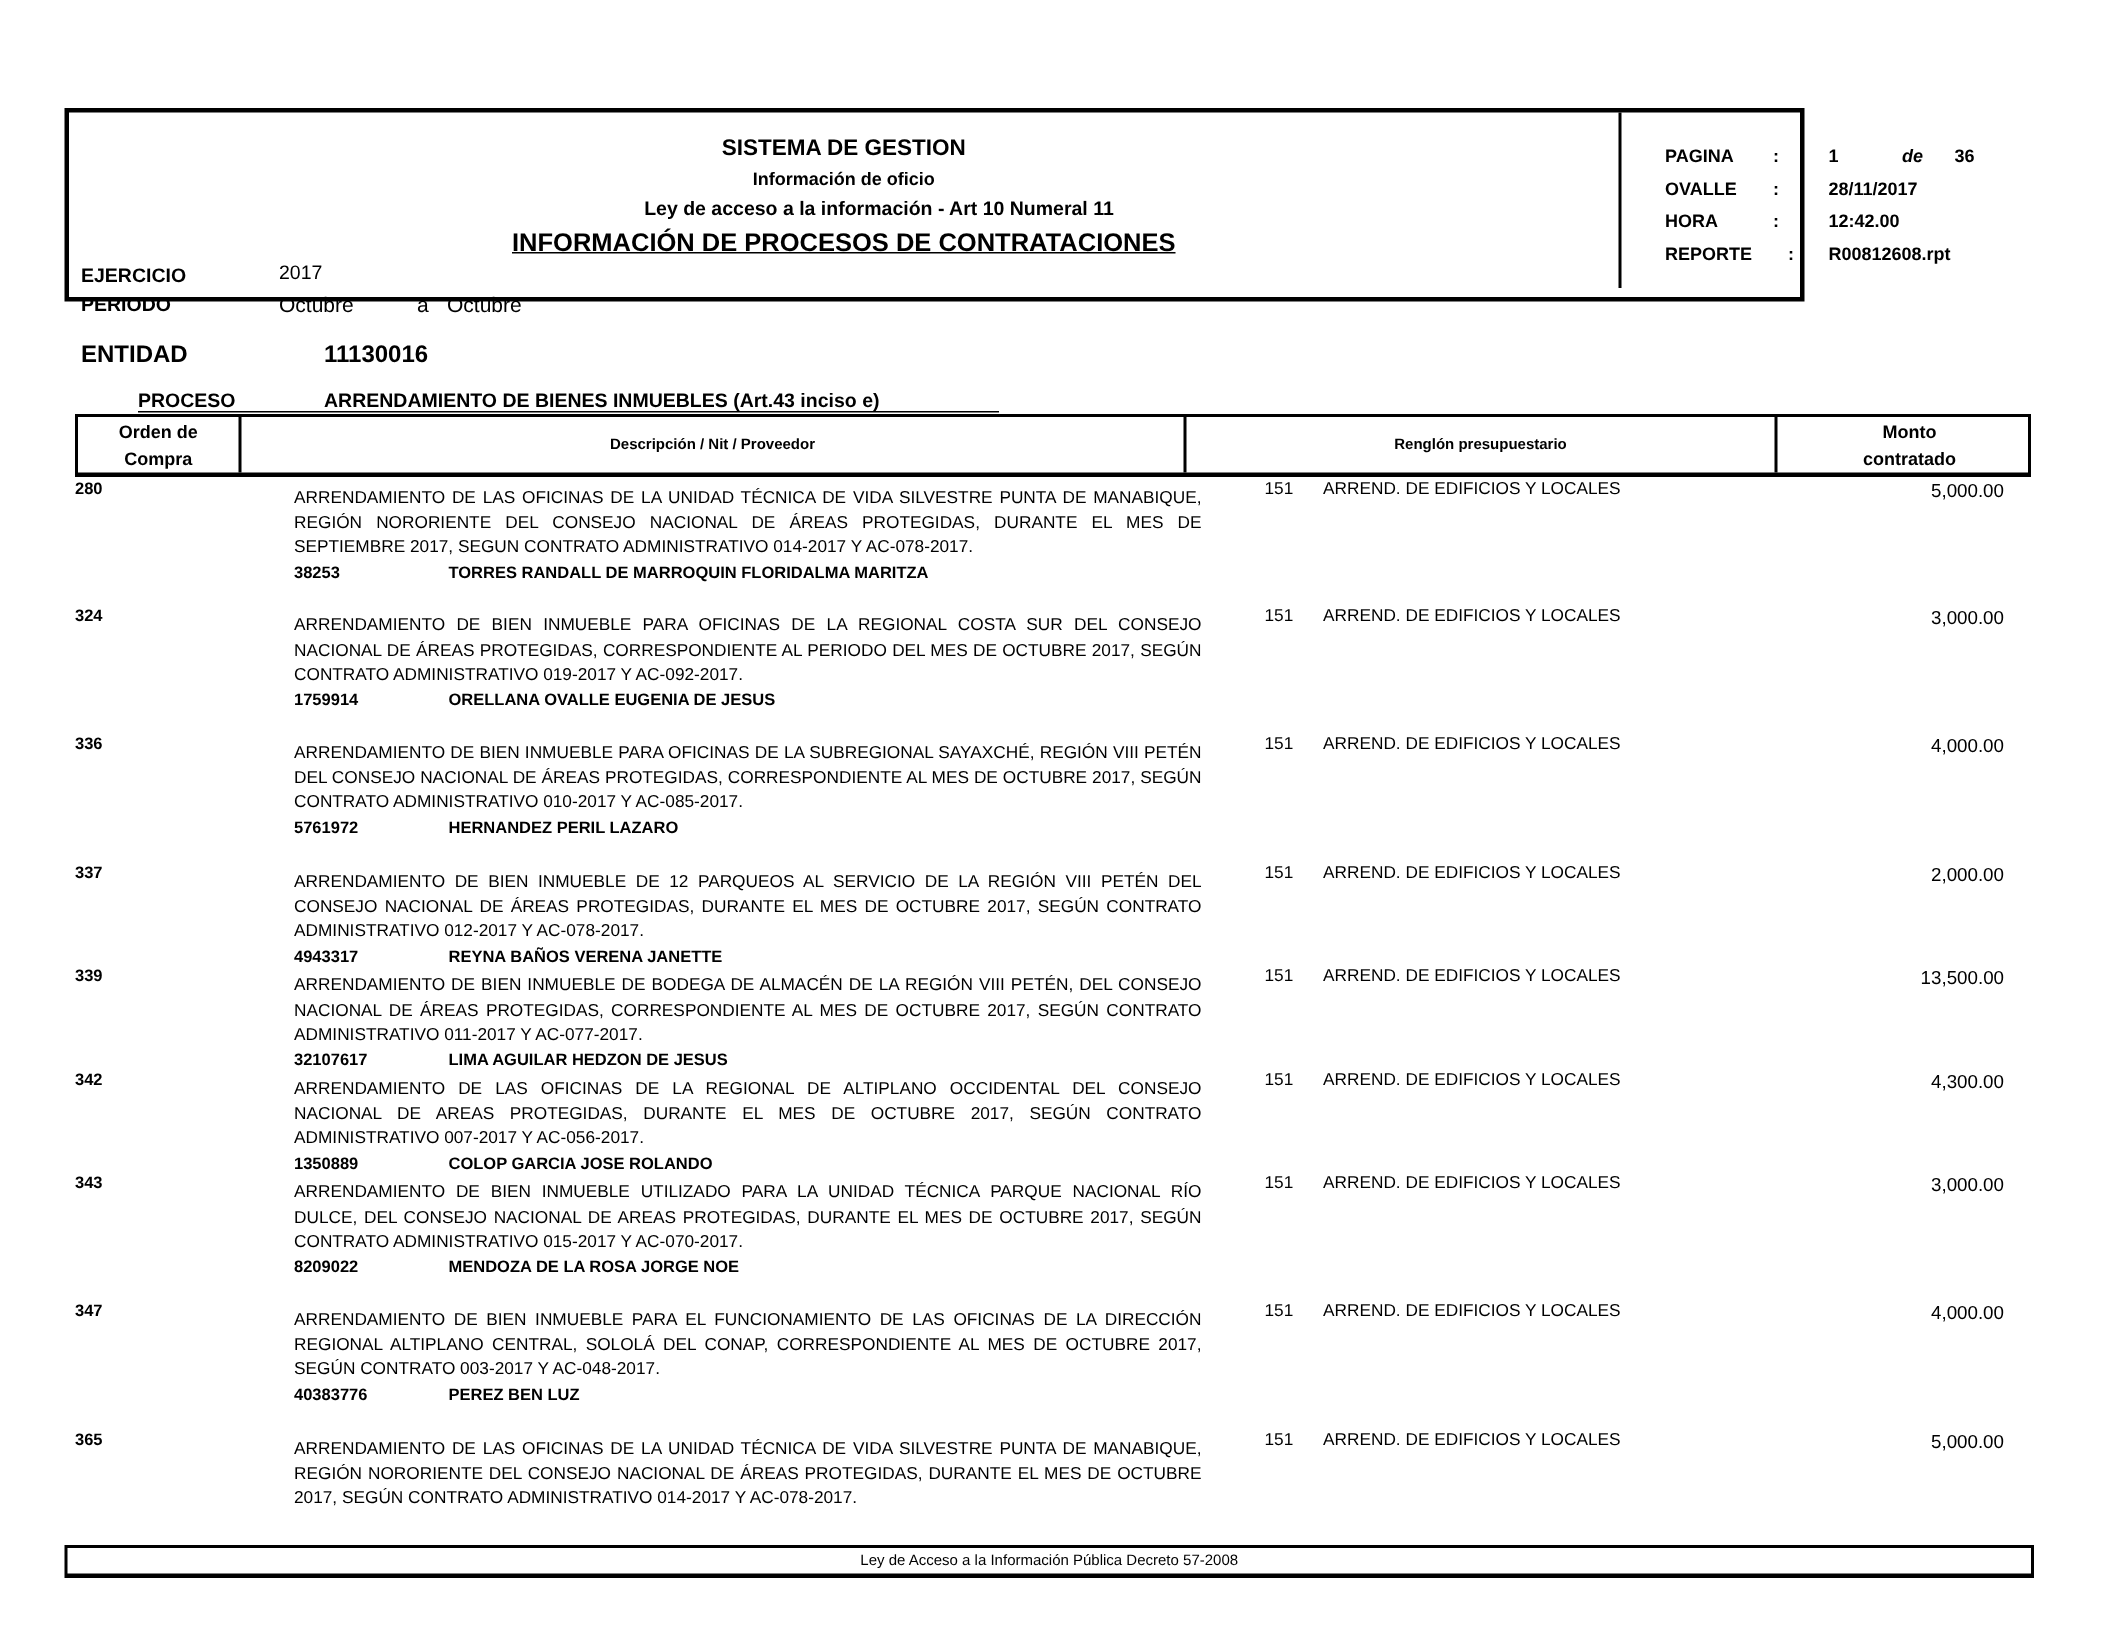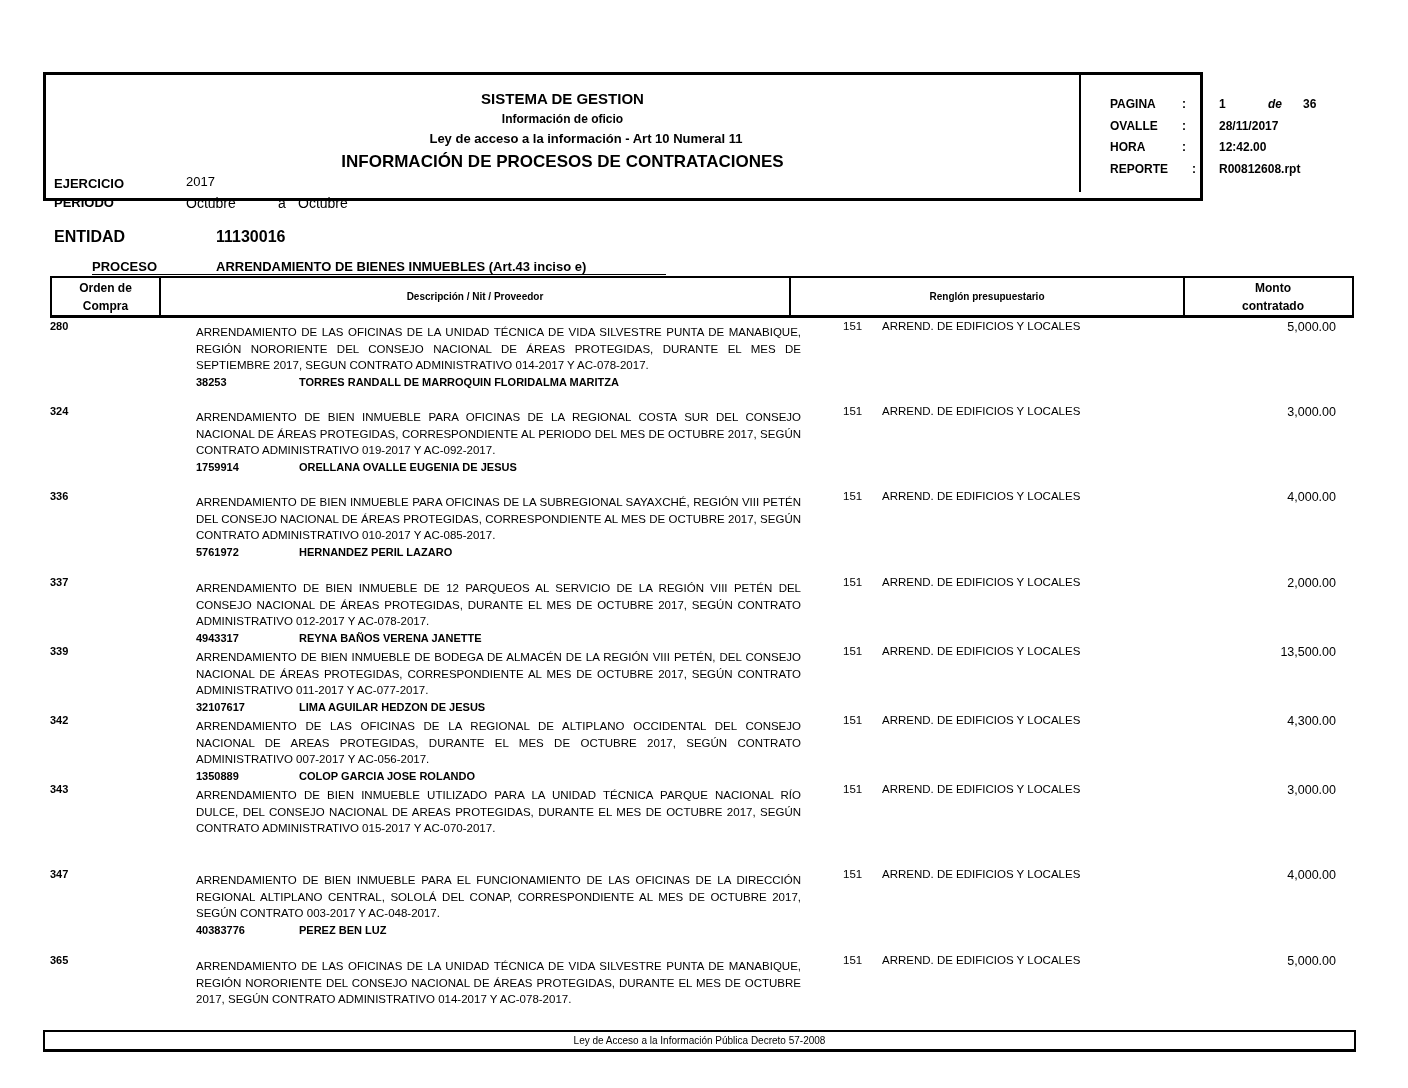--- a/index.html
+++ b/index.html
@@ -13,21 +13,21 @@
   }
   .header-divider {
     position: absolute; left: 1033px; top: 0; width: 2px; height: 117px; background: #000;
   }
   .header-center {
     position: absolute; left: 0; top: 14px; width: 1033px; text-align: center;
   }
   .h-title { font-size: 15px; font-weight: bold; line-height: 20px; }
   .h-sub { font-size: 12px; font-weight: bold; line-height: 20px; }
   .h-law { font-size: 13px; font-weight: bold; line-height: 20px; padding-left: 47px; }
-  .h-main { font-size: 17px; font-weight: bold; line-height: 26px; }
+  .h-main { font-size: 17px; font-weight: bold; line-height: 26px; text-decoration: underline; }
 
   .meta { position: absolute; left: 1064px; top: 22px; font-size: 12px; font-weight: bold; }
   .meta-row { position: relative; height: 21.5px; }
   .meta-label { position: absolute; left: 0; }
   .meta-colon { position: absolute; left: 72px; }
   .meta-value { position: absolute; left: 109px; white-space: nowrap; }
   .meta-de { position: absolute; left: 158px; font-style: italic; }
   .meta-total { position: absolute; left: 193px; }
 
   .info { position: absolute; font-size: 13px; white-space: nowrap; }
@@ -210,20 +210,24 @@
         </div>
       </div>
       <div class="rcode">151</div>
       <div class="rdesc">ARREND. DE EDIFICIOS Y LOCALES</div>
       <div class="monto">4,300.00</div>
     </div>
     <div class="row" style="top: 783px;">
       <div class="oc">343</div>
       <div class="desc">
         <p>ARRENDAMIENTO DE BIEN INMUEBLE UTILIZADO PARA LA UNIDAD TÉCNICA PARQUE NACIONAL RÍO DULCE, DEL CONSEJO NACIONAL DE AREAS PROTEGIDAS, DURANTE EL MES DE OCTUBRE 2017, SEGÚN CONTRATO ADMINISTRATIVO 015-2017 Y AC-070-2017.</p>
+        <div class="prov">
+          <span class="nit">8209022</span>
+          <span class="name">MENDOZA DE LA ROSA JORGE NOE</span>
+        </div>
       </div>
       <div class="rcode">151</div>
       <div class="rdesc">ARREND. DE EDIFICIOS Y LOCALES</div>
       <div class="monto">3,000.00</div>
     </div>
     <div class="row" style="top: 868px;">
       <div class="oc">347</div>
       <div class="desc">
         <p>ARRENDAMIENTO DE BIEN INMUEBLE PARA EL FUNCIONAMIENTO DE LAS OFICINAS DE LA DIRECCIÓN REGIONAL ALTIPLANO CENTRAL, SOLOLÁ DEL CONAP, CORRESPONDIENTE AL MES DE OCTUBRE 2017, SEGÚN CONTRATO 003-2017 Y AC-048-2017.</p>
         <div class="prov">

